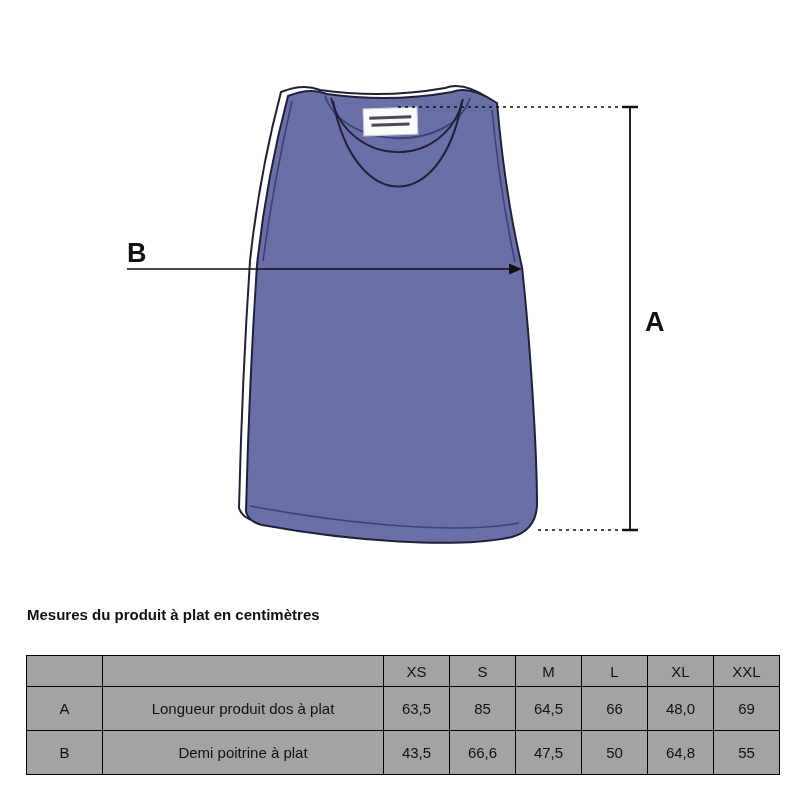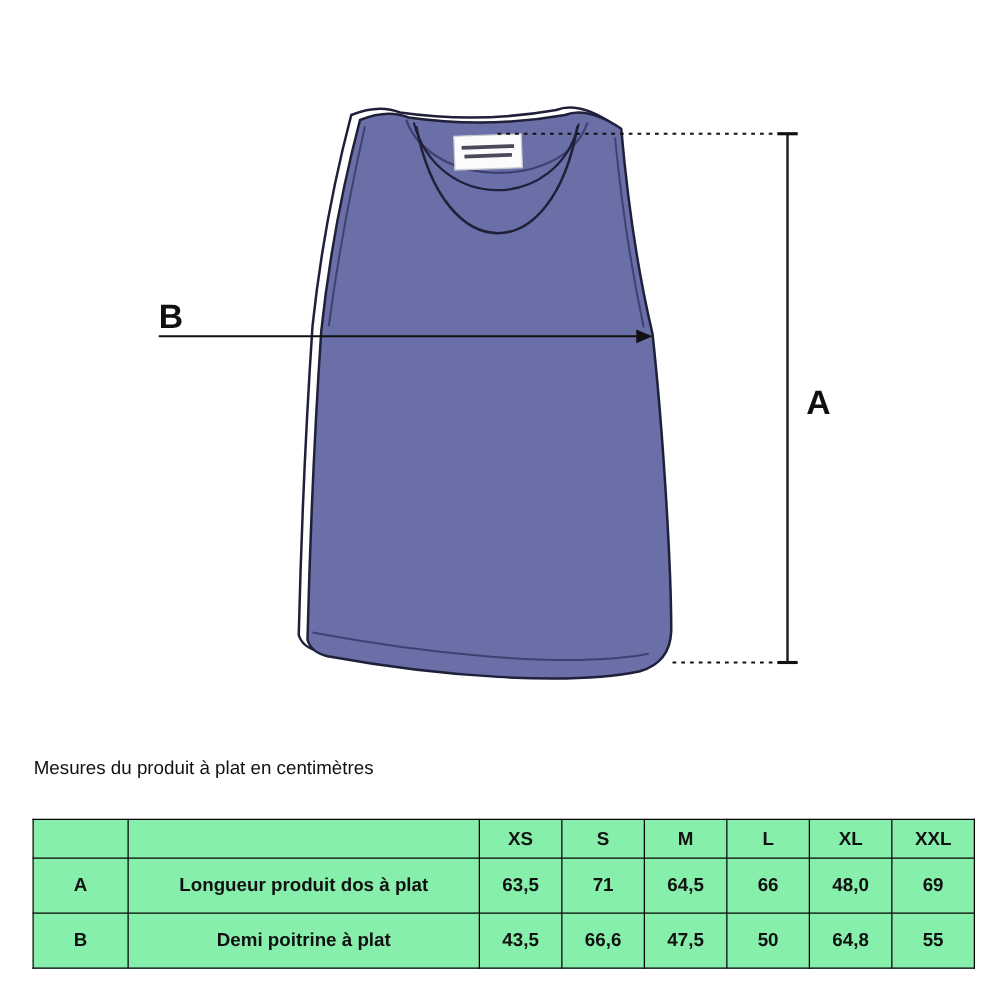--- a/index.html
+++ b/index.html
@@ -18,40 +18,40 @@
     width: 800px; height: 800px;
   }
   .notes {
     position: absolute;
     left: 27px;
     top: 604px;
     font-size: 15px;
     line-height: 21px;
     color: #111;
   }
-  .notes .title { font-weight: normal; }
+  .notes .title { font-weight: bold; }
   .notes .subtitle { font-weight: normal; }
 
   table.size-table {
     position: absolute;
     left: 26px;
     top: 655px;
     width: 753px;
     border-collapse: collapse;
     table-layout: fixed;
   }
   .size-table th, .size-table td {
     border: 1px solid #000;
     text-align: center;
     vertical-align: middle;
     font-size: 15px;
-    font-weight: bold;
+    font-weight: normal;
     padding: 0;
     color: #111;
-    background: #86efac;
+    background: #a3a3a3;
   }
   .size-table thead tr { height: 31px; }
   .size-table tbody tr { height: 44px; }
   .letter-cell { font-weight: bold; font-size: 20px; }
   .label-cell { text-align: left; padding-left: 18px; }
 
   .measure-letter {
     font-family: "Liberation Sans", sans-serif;
     font-size: 27px;
     font-weight: bold;
@@ -148,21 +148,21 @@
         <th>L</th>
         <th>XL</th>
         <th>XXL</th>
       </tr>
     </thead>
     <tbody>
       <tr>
         <td class="letter-cell">A</td>
         <td class="label-cell">Longueur produit dos à plat</td>
         <td>63,5</td>
-        <td>71</td>
+        <td>85</td>
         <td>64,5</td>
         <td>66</td>
         <td>48,0</td>
         <td>69</td>
       </tr>
       <tr>
         <td class="letter-cell">B</td>
         <td class="label-cell">Demi poitrine à plat</td>
         <td>43,5</td>
         <td>66,6</td>

